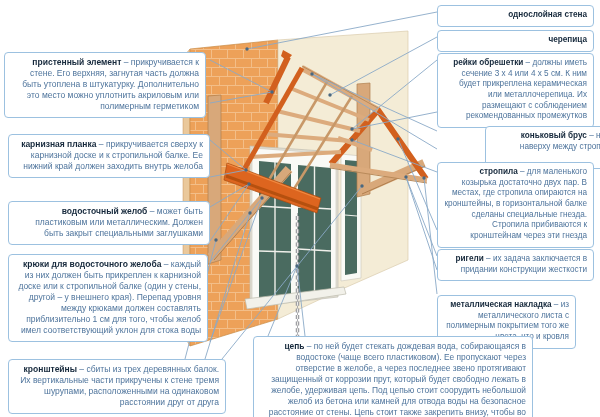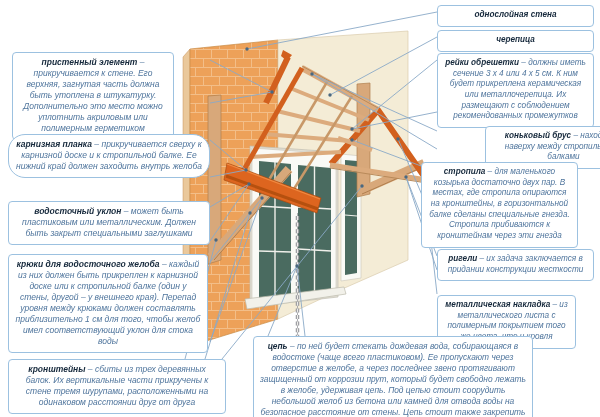--- a/index.html
+++ b/index.html
@@ -6,22 +6,21 @@
   .stage{
     position:relative;width:600px;height:417px;background:#fff;overflow:hidden;
     font-family:"Liberation Sans", sans-serif;
   }
   .stage svg.illu{position:absolute;left:0;top:0;z-index:1;}
   .box{
     position:absolute;z-index:2;background:#fff;
     border:1px solid #9CC1E0;border-radius:4px;
     padding:4px 6px 5px;box-sizing:border-box;
     font-size:8.5px;line-height:1.3;color:#4E749C;
-    text-align:center;
-    font-style:italic;
+    text-align:right;
   }
   .box .term{font-weight:bold;color:#16293C;}
   .box.rcol{font-size:8.2px;}
   .box.bwide{font-size:8.4px;}
 </style>
 </head>
 <body>
 
 <div class="stage">
 
@@ -158,30 +157,30 @@
         <circle cx="352" cy="129" r="1.7"></circle>
       <circle cx="312" cy="74" r="1.7"></circle>
         <circle cx="352" cy="140" r="1.7"></circle>
       <circle cx="398" cy="139" r="1.7"></circle>
         <circle cx="406" cy="177" r="1.7"></circle>
       <circle cx="424" cy="178" r="1.7"></circle>
         <circle cx="297" cy="266" r="1.7"></circle>
     </g>
   </svg>
 
-  <div class="box" style="left:12px;top:52px;width:162px;">
+  <div class="box" style="left:4px;top:52px;width:202px;">
     <span class="term">пристенный элемент</span>
     <span class="body">– прикручивается к стене. Его верхняя, загнутая часть должна быть утоплена в штукатурку. Дополнительно это место можно уплотнить акриловым или полимерным герметиком</span>
   </div>
-  <div class="box" style="left:8px;top:134px;width:202px;border-radius:17px;">
+  <div class="box" style="left:8px;top:134px;width:202px;">
     <span class="term">карнизная планка</span>
     <span class="body">– прикручивается сверху к карнизной доске и к стропильной балке. Ее нижний край должен заходить внутрь желоба</span>
   </div>
   <div class="box" style="left:8px;top:201px;width:202px;">
-    <span class="term">водосточный уклон</span>
+    <span class="term">водосточный желоб</span>
     <span class="body">– может быть пластиковым или металлическим. Должен быть закрыт специальными заглушками</span>
   </div>
   <div class="box" style="left:8px;top:254px;width:200px;">
     <span class="term">крюки для водосточного желоба</span>
     <span class="body">– каждый из них должен быть прикреплен к карнизной доске или к стропильной балке (один у стены, другой – у внешнего края). Перепад уровня между крюками должен составлять приблизительно 1 см для того, чтобы желоб имел соответствующий уклон для стока воды</span>
   </div>
   <div class="box" style="left:8px;top:359px;width:218px;">
     <span class="term">кронштейны</span>
     <span class="body">– сбиты из трех деревянных балок. Их вертикальные части прикручены к стене тремя шурупами, расположенными на одинаковом расстоянии друг от друга</span>
   </div>
@@ -195,21 +194,21 @@
     <span class="body"></span>
   </div>
   <div class="box rcol" style="left:437px;top:53px;width:157px;">
     <span class="term">рейки обрешетки</span>
     <span class="body">– должны иметь сечение 3 х 4 или 4 х 5 см. К ним будет прикреплена керамическая или металлочерепица. Их размещают с соблюдением рекомендованных промежутков</span>
   </div>
   <div class="box rcol" style="left:437px;top:126px;width:157px;margin-left:48px;">
     <span class="term">коньковый брус</span>
     <span class="body">– находится наверху между стропильными балками</span>
   </div>
-  <div class="box rcol" style="left:421px;top:162px;width:157px;">
+  <div class="box rcol" style="left:437px;top:162px;width:157px;">
     <span class="term">стропила</span>
     <span class="body">– для маленького козырька достаточно двух пар. В местах, где стропила опираются на кронштейны, в горизонтальной балке сделаны специальные гнезда. Стропила прибиваются к кронштейнам через эти гнезда</span>
   </div>
   <div class="box rcol" style="left:437px;top:249px;width:157px;">
     <span class="term">ригели</span>
     <span class="body">– их задача заключается в придании конструкции жесткости</span>
   </div>
   <div class="box rcol" style="left:437px;top:295px;width:139px;">
     <span class="term">металлическая накладка</span>
     <span class="body">– из металлического листа с полимерным покрытием того же цвета, что и кровля</span>

